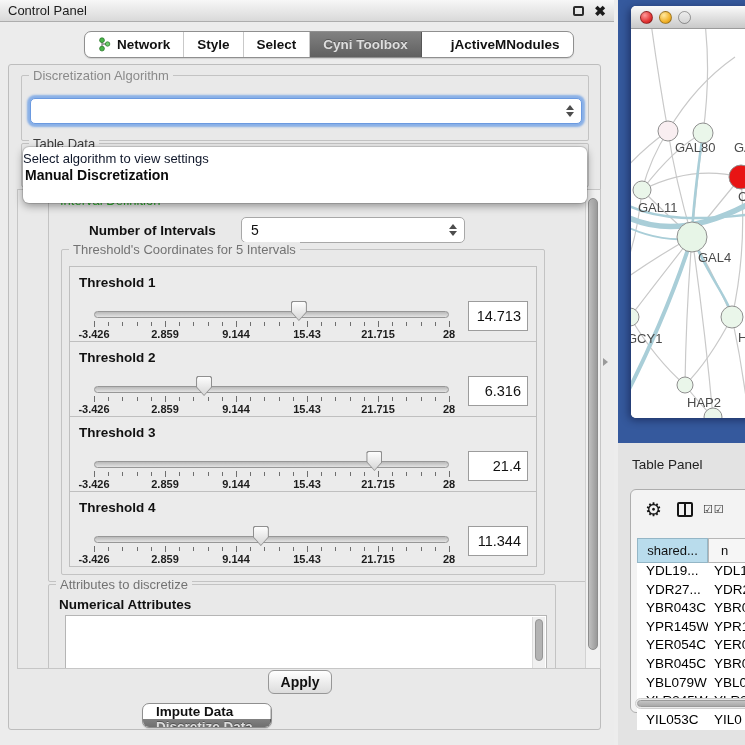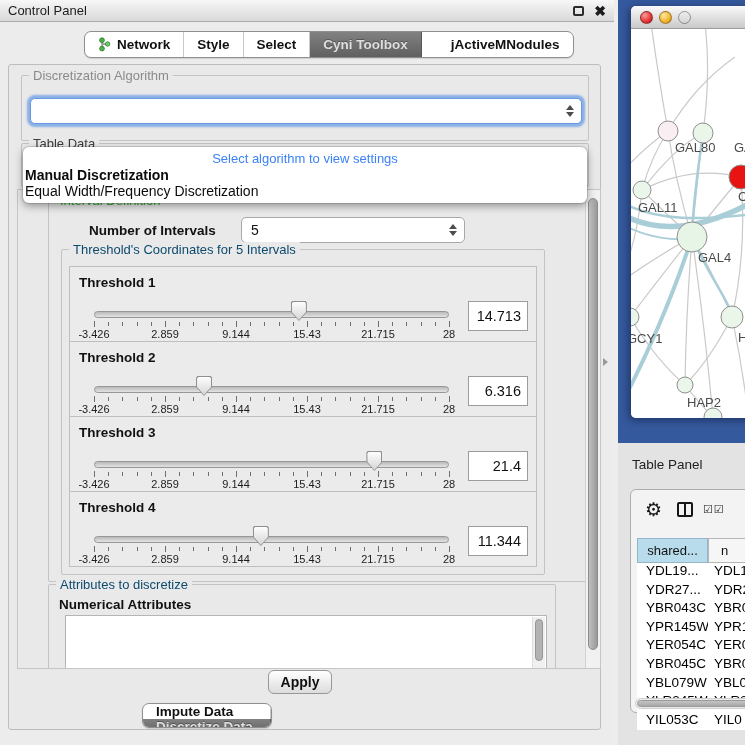--- a/index.html
+++ b/index.html
@@ -41,42 +41,42 @@
     background:#e9e9e9; border:1px solid #bdbdbd; border-radius:3px;
   }
   .groupbox { position:absolute; border:1px solid #c3c3c3; border-radius:2px; }
   .gb-title {
     position:absolute; top:-8px; left:7px; background:#e9e9e9; padding:0 4px;
     font-size:13px; white-space:nowrap;
   }
   .gb-title.gray { color:#8a8a8a; }
   .gb-title.dark { color:#3c3c3c; }
   .gb-title.green { color:#2db32d; }
-  .gb-title.blue  { color:#0c4a6e; }
+  .gb-title.blue  { color:#737373; }
   
   .combo {
     position:absolute; background:#fff; border:1px solid #a8a8a8; border-radius:5px;
     display:flex; align-items:center; font-size:14px; color:#111; padding:0 22px 0 9px;
   }
   .combo .stepper { position:absolute; right:7px; top:50%; transform:translateY(-50%); display:flex; flex-direction:column; gap:2px; }
   .combo .stepper .up    { width:0;height:0;border-left:4px solid transparent;border-right:4px solid transparent;border-bottom:5px solid #4d4d4d; }
   .combo .stepper .down  { width:0;height:0;border-left:4px solid transparent;border-right:4px solid transparent;border-top:5px solid #4d4d4d; }
   .combo.focused { border-color:#6b9ae0; box-shadow:0 0 2px 3px rgba(104,156,230,0.75); }
   #gb-algo { left:12px; top:10px; width:568px; height:66px; }
   #algo-combo { left:8px; top:22px; width:552px; height:26px; }
   #gb-tabledata { left:12px; top:78px; width:568px; height:44px; }
   #tabledata-combo { left:8px; top:12px; width:552px; height:25px; }
   
   #algo-popup {
     position:absolute; left:14px; top:82px; width:564px; height:56px; z-index:40;
     background:#fff; border-radius:6px;
     box-shadow:0 3px 9px rgba(0,0,0,0.38), 0 0 0 1px rgba(0,0,0,0.12);
     overflow:hidden; padding-top:3px;
   }
-  #algo-popup .hint { text-align:center; color:#3b82f6; font-size:13px; height:17px; line-height:17px; }
+  #algo-popup .hint { color:#0f172a; font-size:13px; height:17px; line-height:17px; }
   #algo-popup .opt  { font-size:14px; color:#0c0c0c; height:16px; line-height:16px; padding-left:2px; }
   #algo-popup .opt.bold { font-weight:bold; }
   
   #viewport {
     position:absolute; left:8px; top:124px; width:584px; height:480px;
     border:1px solid #c6c6c6; background:#e9e9e9; overflow:hidden;
   }
   #vp-scrollbar {
     position:absolute; right:0; top:0; width:15px; height:478px;
     background:#f1f1f1; border-left:1px solid #d2d2d2;
@@ -103,21 +103,21 @@
     background:linear-gradient(#b9b9b9,#e3e3e3); border:1px solid #979797;
   }
   .tp-thumb { position:absolute; top:34px; width:16px; height:20px;
     background:#8f8f8f; clip-path:polygon(8% 0,92% 0,100% 8%,100% 55%,50% 100%,0 55%,0 8%);
   }
   .tp-thumb-in { position:absolute; left:1px; top:1px; width:14px; height:18px;
     background:linear-gradient(#fdfdfd,#d6d6d6); clip-path:polygon(8% 0,92% 0,100% 8%,100% 55%,50% 100%,0 55%,0 8%);
   }
   .tick { position:absolute; top:55px; width:1px; height:4px; background:#6e6e6e; }
   .tick.major { top:54px; height:6px; }
-  .tlabel { position:absolute; top:61px; font-size:11px; font-weight:normal; color:#1c1c1c; transform:translateX(-50%); white-space:nowrap; }
+  .tlabel { position:absolute; top:61px; font-size:11px; font-weight:bold; color:#1c1c1c; transform:translateX(-50%); white-space:nowrap; }
   #gb-attrs { left:30px; top:394px; width:508px; height:150px; }
   #attr-heading { position:absolute; left:10px; top:12px; font-size:13.5px; font-weight:bold; color:#111; }
   #attr-list {
     position:absolute; left:16px; top:30px; width:482px; height:110px;
     background:#fff; border:1px solid #b5b5b5; overflow:hidden;
   }
   .attr-item { font-size:13.5px; color:#111; padding:1px 0 1px 8px; height:17.5px; }
   #attr-scrollbar { position:absolute; right:1px; top:1px; width:13px; height:108px; background:#f0f0f0; border-left:1px solid #ddd; }
   #attr-thumb { position:absolute; left:2px; top:2px; width:8px; height:42px; border-radius:4px; background:#b3b3b3; border:1px solid #969696; }
   #apply-btn {
@@ -435,21 +435,20 @@
 
         <div id="vp-scrollbar">
           <div id="vp-thumb"></div>
         </div>
       </div>
 
       <div id="algo-popup">
         <div class="hint">Select algorithm to view settings</div>
         <div id="algo-options">
             <div class="opt bold">Manual Discretization</div>
-            <div class="opt">Equal Width/Frequency Discretization</div>
           </div>
       </div>
     </div>
 
     <div id="apply-btn">Apply</div>
     <div id="cp-bottom-tabs" class="segbar">
         <div class="seg">
           <span>Impute Data</span>
         </div>
         <div class="seg selected">

